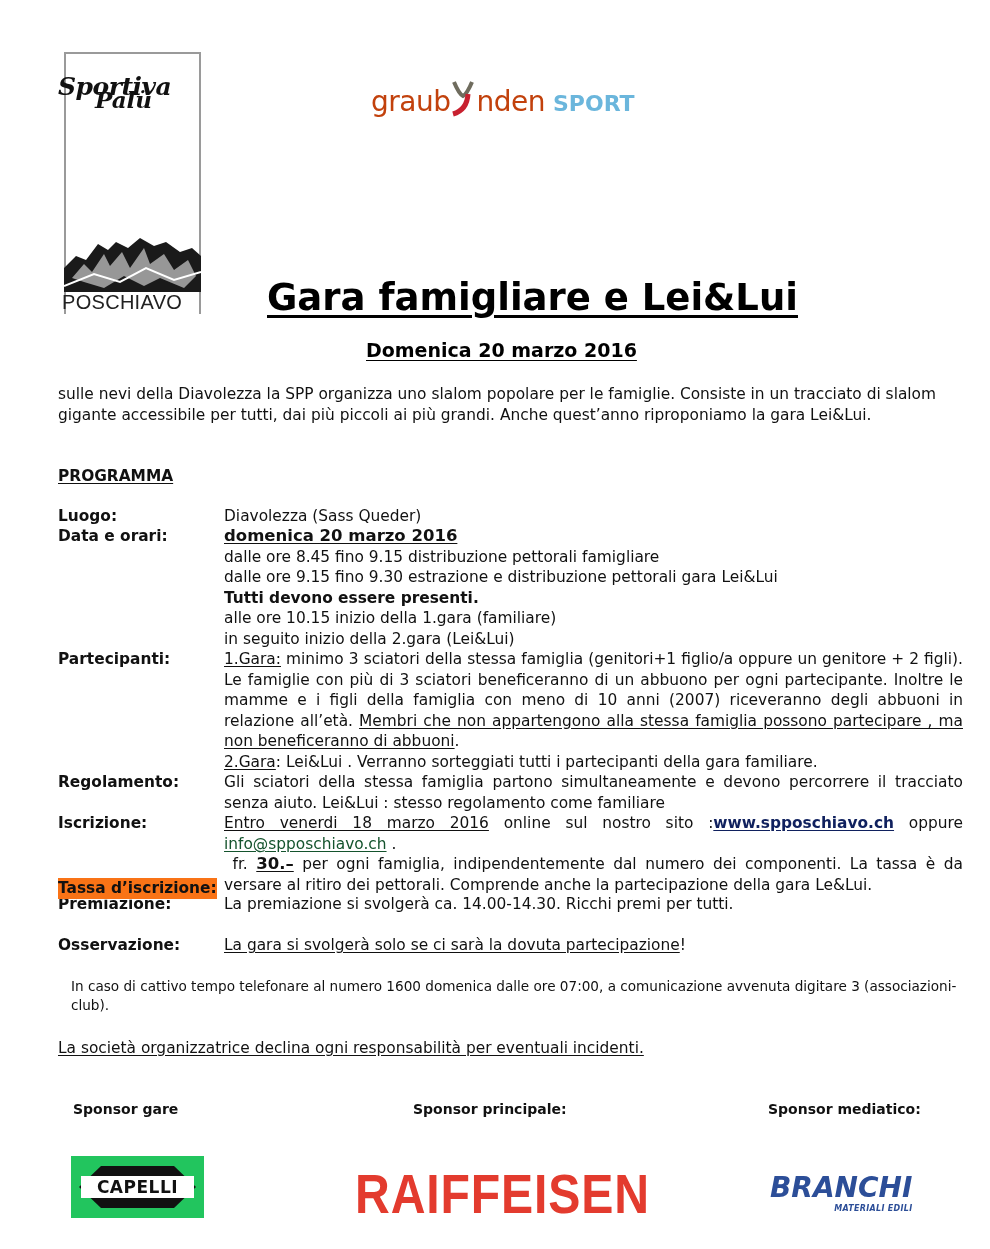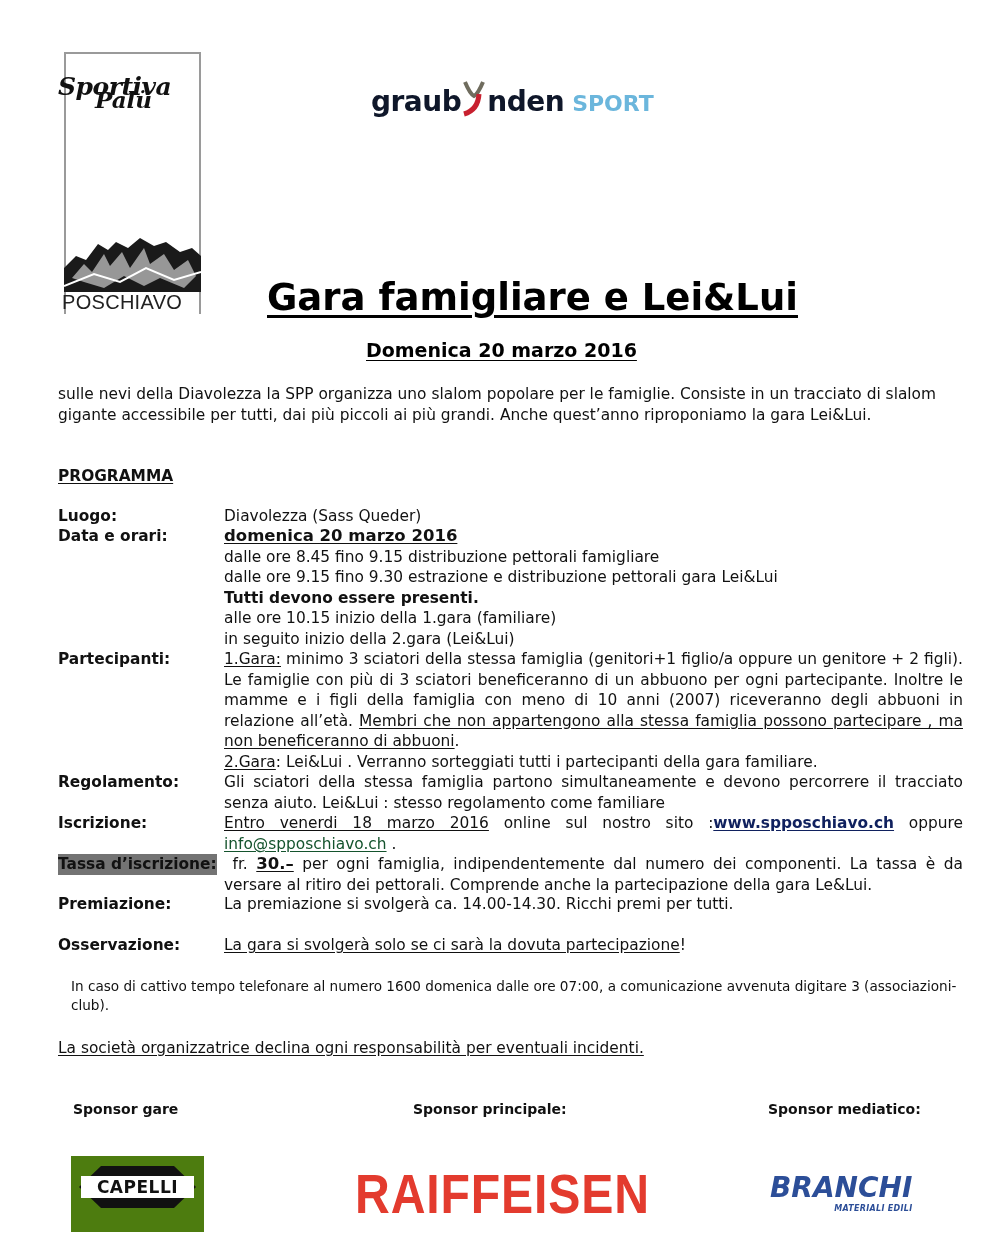--- a/index.html
+++ b/index.html
@@ -8,21 +8,21 @@
 
   
   .spp-logo { left:64px; top:52px; width:137px; height:262px; border:2px solid #9a9a9a; border-bottom:none; box-sizing:border-box; }
   .spp-text1 { left:58px; top:72px; font-family:"DejaVu Serif", serif; font-style:italic; font-weight:bold; font-size:25px; color:#111; letter-spacing:-0.5px; }
   .spp-text2 { left:95px; top:86px; font-family:"DejaVu Serif", serif; font-style:italic; font-weight:bold; font-size:23px; color:#111; }
   .spp-mountains { left:64px; top:238px; width:137px; height:54px; }
   .spp-place { left:62px; top:291px; font-family:"Liberation Sans", sans-serif; font-size:20px; color:#222; letter-spacing:0.3px; }
 
   
   .gr-logo { left:371px; top:78px; height:40px; display:flex; align-items:flex-end; }
-  .gr-word { font-family:"DejaVu Sans", sans-serif; font-weight:bold; font-size:28px; color:#0f172a; letter-spacing:-0.5px; }
+  .gr-word { font-family:"DejaVu Sans", sans-serif; font-weight:normal; font-size:28px; color:#c2410c; letter-spacing:-0.5px; }
   .gr-sport { font-family:"DejaVu Sans", sans-serif; font-weight:bold; font-size:22px; color:#6bb6dc; margin-left:8px; margin-bottom:2px; }
   .gr-mark { display:inline-block; width:24px; height:38px; position:relative; margin:0 1px; }
 
   
   .title { left:267px; top:276px; font-family:"DejaVu Sans", sans-serif; font-weight:bold; font-size:37px; text-decoration:underline; text-decoration-thickness:3px; text-underline-offset:5px; color:#000; white-space:nowrap; }
   .subtitle { left:366px; top:339px; font-family:"DejaVu Sans", sans-serif; font-weight:bold; font-size:19px; text-decoration:underline; text-underline-offset:3px; color:#000; white-space:nowrap; }
 
   .p { font-family:"DejaVu Sans", sans-serif; font-size:15.4px; line-height:20.5px; color:#111; }
   .intro { left:58px; top:384px; width:905px; }
   .prog { left:58px; top:466px; font-weight:bold; text-decoration:underline; text-underline-offset:2px; }
@@ -33,21 +33,21 @@
   .just { text-align:justify; text-align-last:left; }
   .u { text-decoration:underline; text-underline-offset:2px; }
   .b { font-weight:bold; }
   .link-site { color:#10215e; font-weight:bold; text-decoration:underline; text-underline-offset:2px; }
   .link-mail { color:#14532d; text-decoration:underline; text-underline-offset:2px; }
 
   .small { font-family:"DejaVu Sans", sans-serif; font-size:13.6px; line-height:19px; color:#111;margin-left:13px; }
 
   .sp-lbl { font-family:"DejaVu Sans", sans-serif; font-weight:bold; font-size:14px; color:#111; white-space:nowrap; }
 
-  .capelli { left:71px; top:1156px; width:133px; height:76px; background:#4d7c0f; }
+  .capelli { left:71px; top:1156px; width:133px; height:62px; background:#22c55e; }
   .raiff { left:355px; top:1166px; font-family:"Liberation Sans", sans-serif; font-size:56px; font-weight:bold; color:#e33b2e; letter-spacing:1px; transform:scaleX(0.86); transform-origin:left top; line-height:56px; }
   .branchi { left:770px; top:1173px; font-family:"DejaVu Sans", sans-serif; font-style:italic; font-weight:bold; color:#2c4e98; }
 </style>
 </head>
 <body>
 
 <div class="abs spp-logo"></div>
 <div class="abs spp-text1">Sportiva</div>
 <div class="abs spp-text2">Palü</div>
 <svg class="abs spp-mountains" viewBox="0 0 137 54" preserveAspectRatio="none">
@@ -103,21 +103,21 @@
   <span class="lbl">Regolamento:</span>
   <div class="val just">Gli sciatori della stessa famiglia partono simultaneamente e devono percorrere il tracciato senza aiuto. Lei&amp;Lui : stesso regolamento come familiare</div>
 </div>
 
 <div class="row p" style="top:813px;">
   <span class="lbl">Iscrizione:</span>
   <div class="val just"><span class="u">Entro venerdi 18 marzo 2016</span><span> online sul nostro sito :</span><a class="link-site">www.spposchiavo.ch</a><span> oppure </span><a class="link-mail">info@spposchiavo.ch</a><span> .</span></div>
 </div>
 
 <div class="row p" style="top:854px;">
-  <span class="lbl" style="z-index:2;background:#737373;">Tassa d’iscrizione:</span>
+  <span class="lbl" style="z-index:2;background:#f97316;margin-top:24px;">Tassa d’iscrizione:</span>
   <div class="val just" style="text-indent:-0px;"><span style="display:inline-block;width:0;"></span><span> fr. </span><span class="b u" style="font-size:16.5px;">30.–</span><span> per ogni famiglia, indipendentemente dal numero dei componenti. La tassa è da versare al ritiro dei pettorali. Comprende anche la partecipazione della gara Le&amp;Lui.</span></div>
 </div>
 
 <div class="row p" style="top:894px;">
   <span class="lbl">Premiazione:</span>
   <div class="val">La premiazione si svolgerà ca. 14.00-14.30. Ricchi premi per tutti.</div>
 </div>
 
 <div class="row p" style="top:935px;">
   <span class="lbl">Osservazione:</span>

